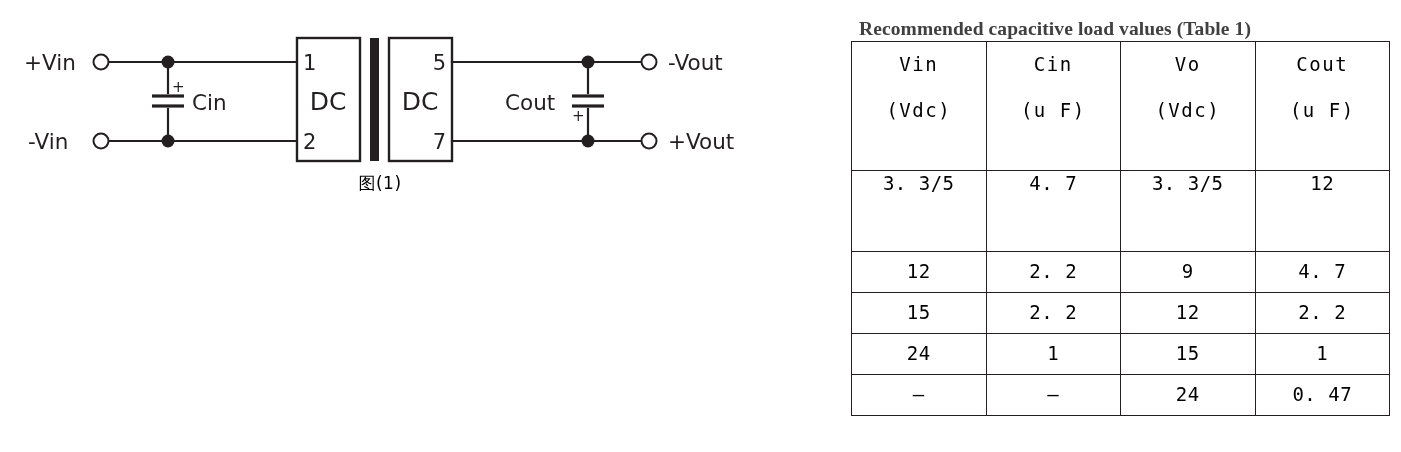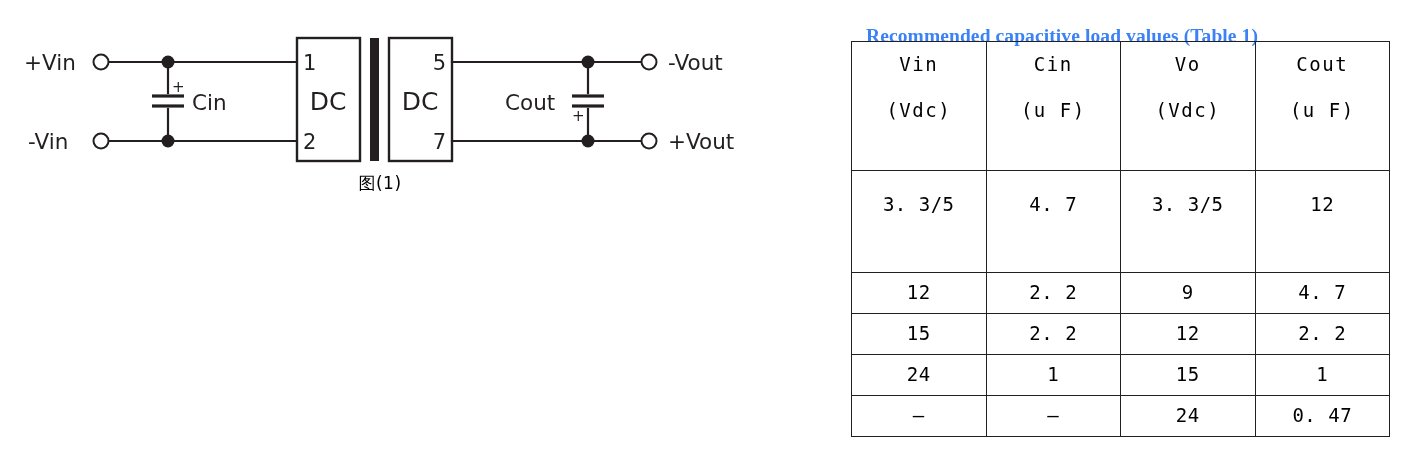--- a/index.html
+++ b/index.html
@@ -91,22 +91,22 @@
   #table-panel {
     position: absolute;
     left: 838px;
     top: 0;
     width: 520px;
   }
   #table-title {
     font-family: "Liberation Serif", serif;
     font-weight: bold;
     font-size: 19.5px;
-    color: #3b82f6;
-    margin: 16px;
+    color: #404040;
+    margin: 9px;
     padding: 9px 0 0 12px;
     white-space: nowrap;
     letter-spacing: 0.1px;
   }
   #load-table {
     position: absolute;
     left: 13px;
     top: 41px;
     width: 539px;
     border-collapse: collapse;
@@ -136,21 +136,21 @@
   }
   #load-table tr.header-row .hdr-l2 {
     display: block;
     letter-spacing: 1.5px;
     margin-top: 20px;
     text-align: center;
   }
   #load-table tr.tall-row td {
     height: 80px;
     vertical-align: top;
-    padding-top: 21px;
+    padding-top: 0;
   }
   #load-table tr.std-row td {
     height: 40px;
     margin-top: 27px;
   }
   .cellval {
     letter-spacing: 0.5px;
   }
 </style>
 </head>

